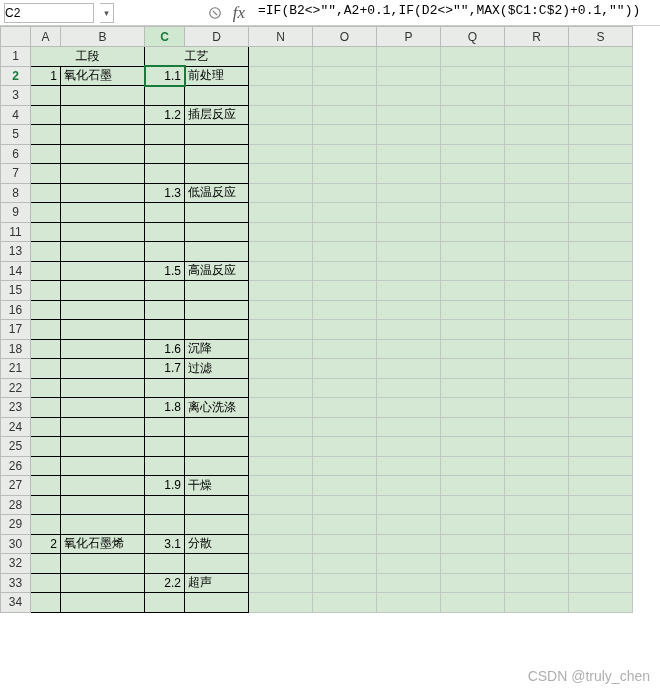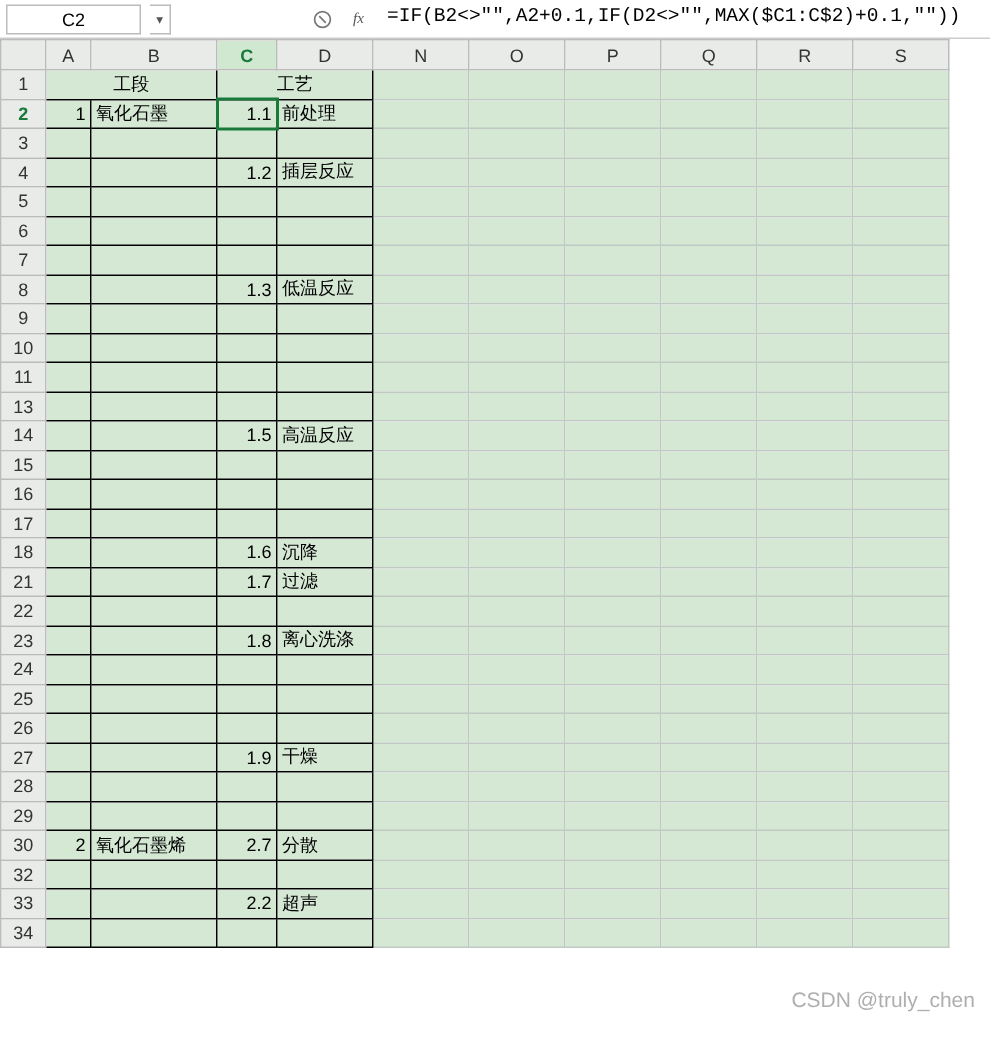--- a/index.html
+++ b/index.html
@@ -20,21 +20,21 @@
     background: #fff;
     gap: 6px;
     padding: 0 4px;
   }
   .name-box {
     width: 90px;
     height: 20px;
     border: 1px solid #bbb;
     display: flex;
     align-items: center;
-    justify-content: center;
+    justify-content: flex-start;
     font-size: 12px;
     background: #fff;
   }
   .name-box-dd {
     width: 14px;
     height: 20px;
     border: 1px solid #bbb;
     border-left: none;
     display: flex;
     align-items: center;
@@ -48,21 +48,21 @@
     height: 18px;
     display: flex;
     align-items: center;
     justify-content: center;
     color: #555;
   }
   .fb-icon svg { width: 14px; height: 14px; }
   .fx {
     font-style: italic;
     font-family: "Times New Roman", serif;
-    font-size: 10px;
+    font-size: 17px;
     color: #555;
   }
   .formula-input {
     flex: 1;
     height: 20px;
     font-family: "Courier New", monospace;
     font-size: 13px;
     border: none;
     outline: none;
     padding-left: 4px;
@@ -122,21 +122,21 @@
   .active-cell {
     outline: 2px solid #1a7a3a;
     outline-offset: -1px;
     position: relative;
     z-index: 2;
     margin-left: 24px;
   }
   .watermark {
     position: absolute;
     right: 10px;
-    bottom: 24px;
+    bottom: 14px;
     color: rgba(120,120,120,0.6);
     font-size: 14px;
     font-family: Arial, sans-serif;
     z-index: 50;
   }
   .last-row td { height: 10px; }
 </style>
 </head>
 <body>
 
@@ -287,33 +287,20 @@
           <td class="col-C"></td>
           <td class="col-D"></td>
           <td class="col-wide"></td>
           <td class="col-wide"></td>
           <td class="col-wide"></td>
           <td class="col-wide"></td>
           <td class="col-wide"></td>
           <td class="col-wide"></td>
         </tr>
         <tr>
-          <th class="rh">10</th>
-          <td class="col-A"></td>
-          <td class="col-B"></td>
-          <td class="col-C"></td>
-          <td class="col-D"></td>
-          <td class="col-wide"></td>
-          <td class="col-wide"></td>
-          <td class="col-wide"></td>
-          <td class="col-wide"></td>
-          <td class="col-wide"></td>
-          <td class="col-wide"></td>
-        </tr>
-        <tr>
           <th class="rh">11</th>
           <td class="col-A"></td>
           <td class="col-B"></td>
           <td class="col-C"></td>
           <td class="col-D"></td>
           <td class="col-wide"></td>
           <td class="col-wide"></td>
           <td class="col-wide"></td>
           <td class="col-wide"></td>
           <td class="col-wide"></td>
@@ -511,21 +498,21 @@
           <td class="col-wide"></td>
           <td class="col-wide"></td>
           <td class="col-wide"></td>
           <td class="col-wide"></td>
           <td class="col-wide"></td>
         </tr>
         <tr>
           <th class="rh">30</th>
           <td class="col-A">2</td>
           <td class="col-B">氧化石墨烯</td>
-          <td class="col-C">2.7</td>
+          <td class="col-C">3.1</td>
           <td class="col-D">分散</td>
           <td class="col-wide"></td>
           <td class="col-wide"></td>
           <td class="col-wide"></td>
           <td class="col-wide"></td>
           <td class="col-wide"></td>
           <td class="col-wide"></td>
         </tr>
         <tr>
           <th class="rh">32</th>

